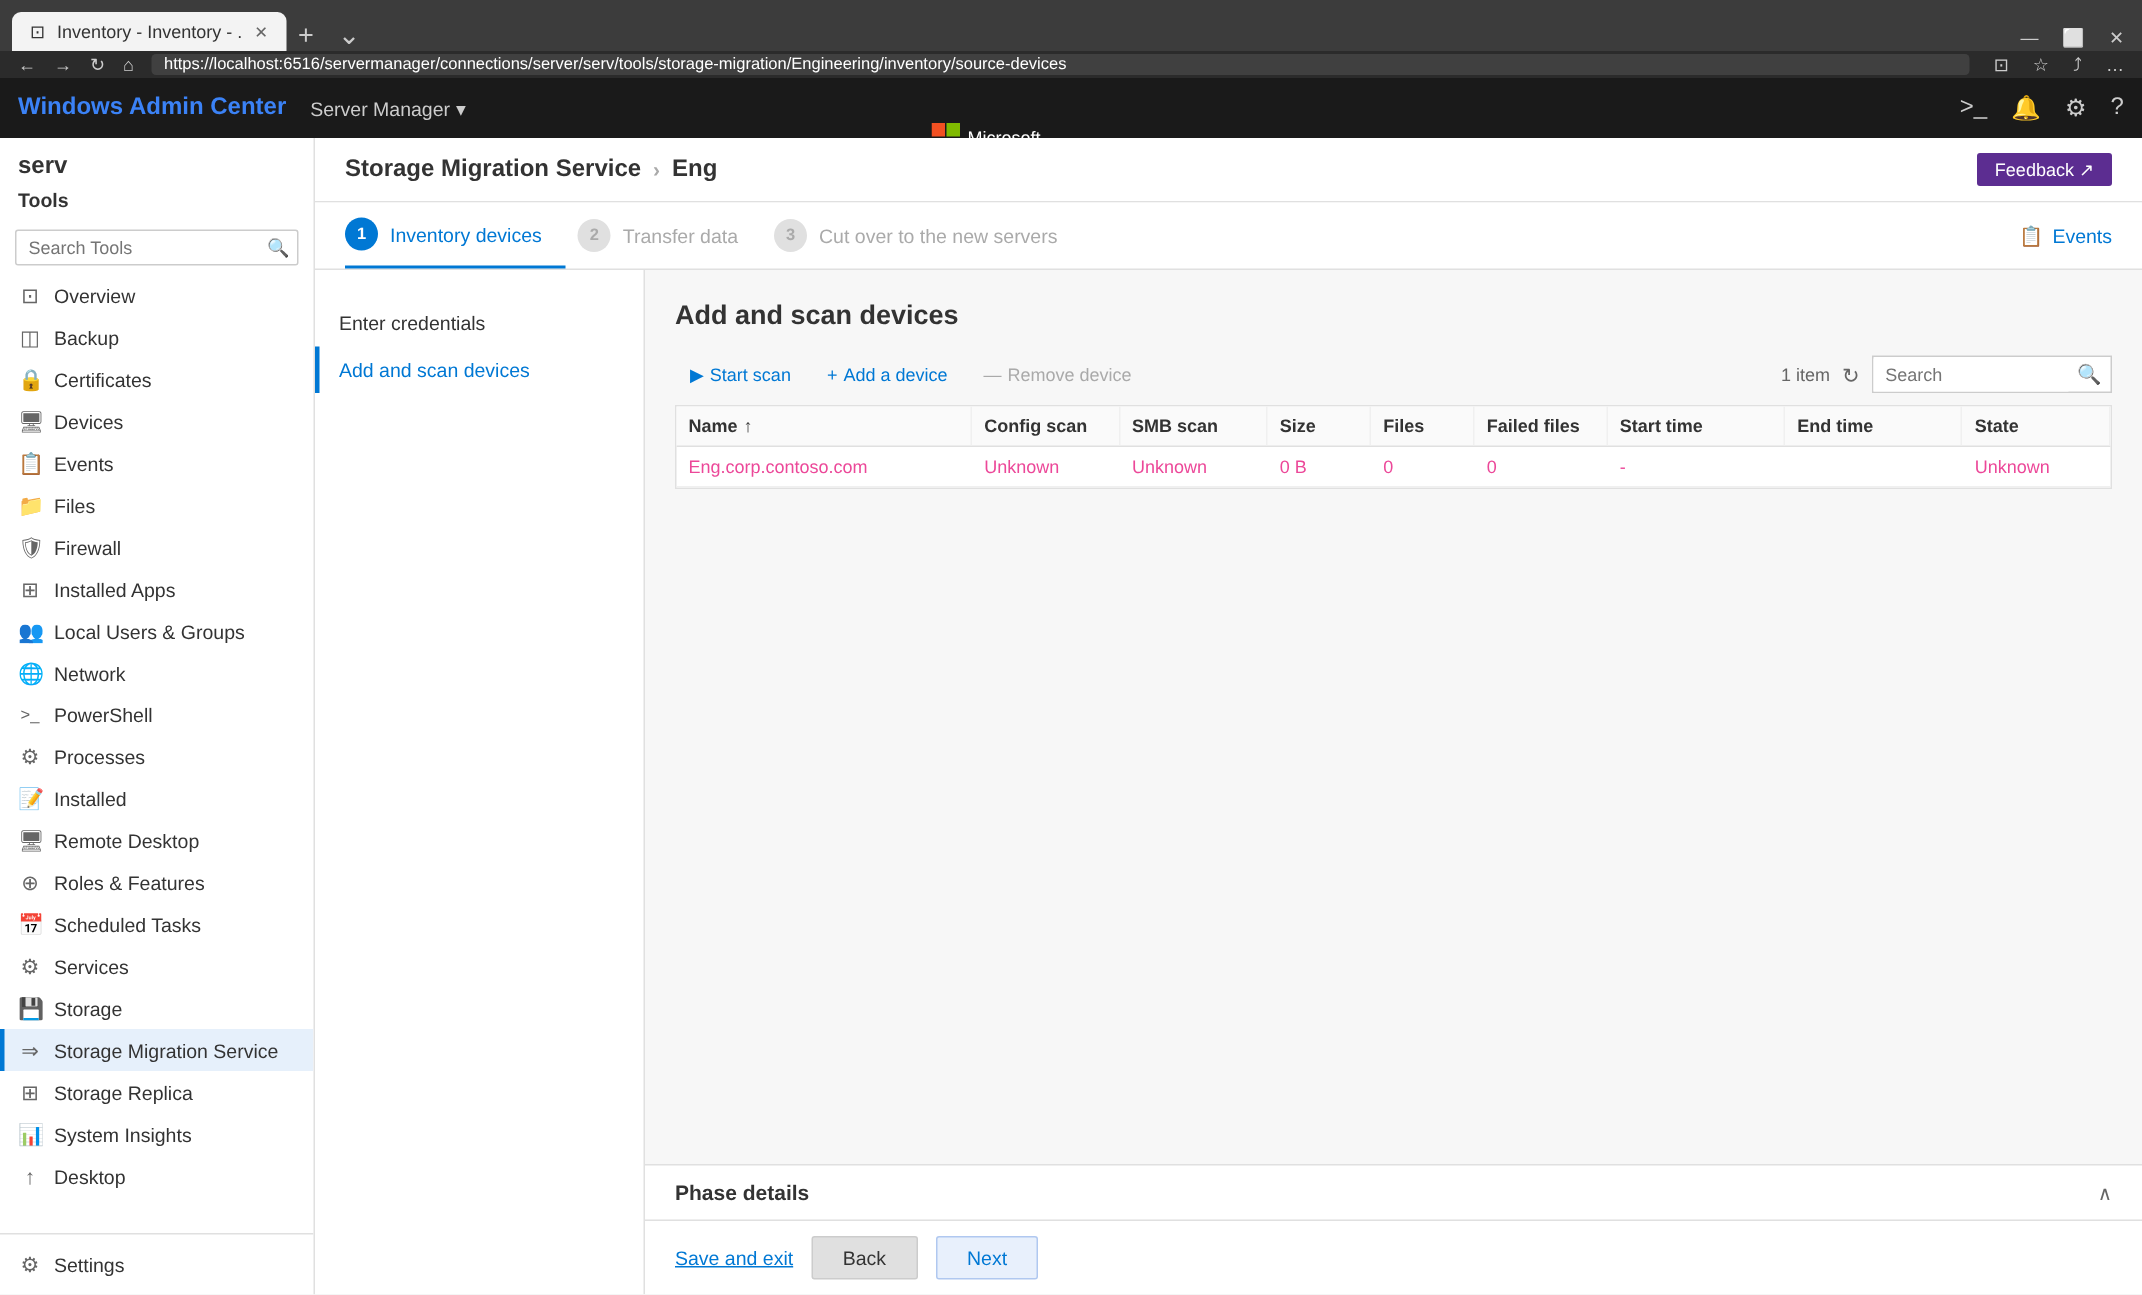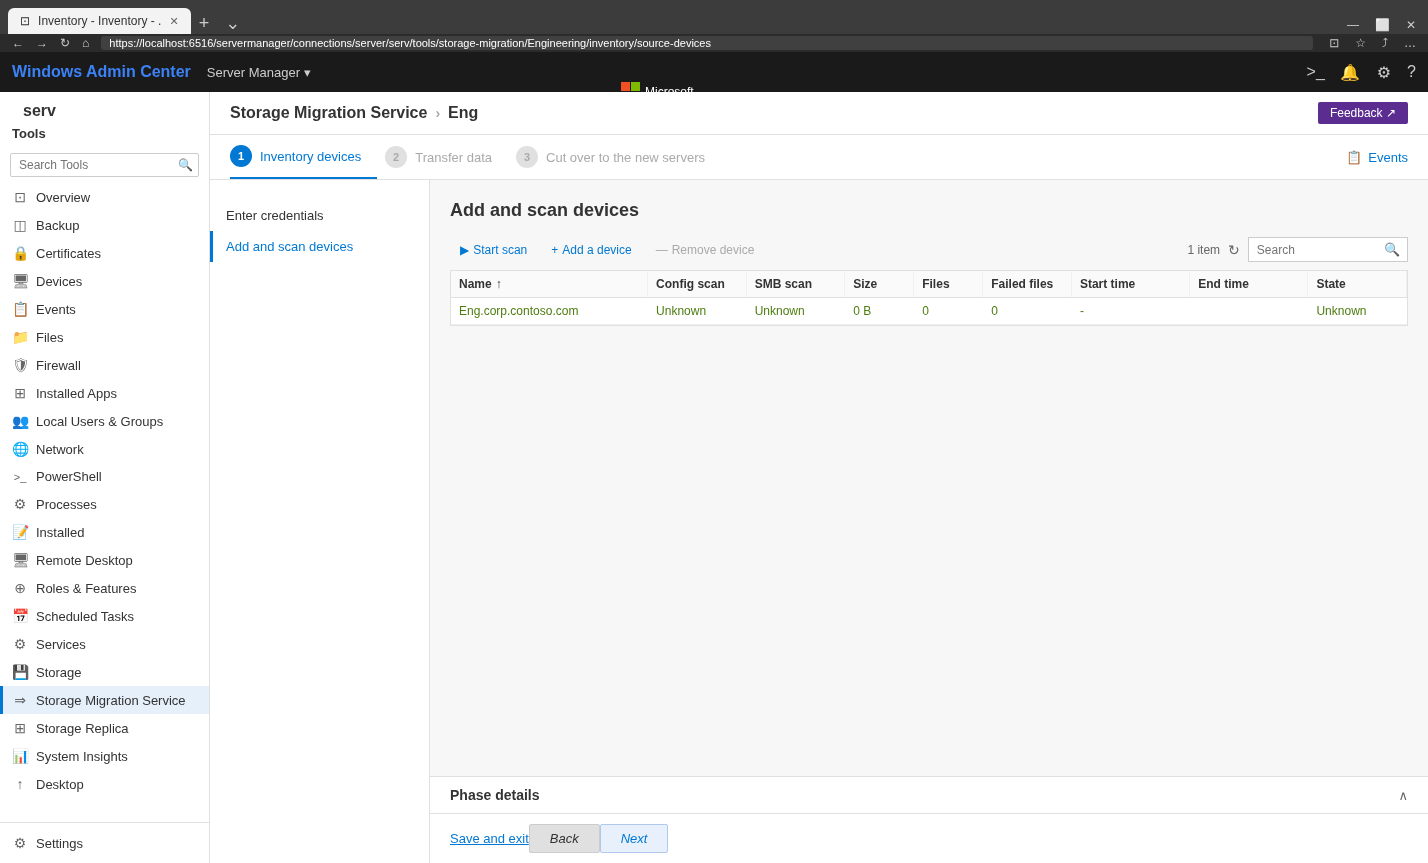--- a/index.html
+++ b/index.html
@@ -23,21 +23,21 @@
     .ms-logo { margin-left: auto; margin-right: auto; margin-top: 42px; }
     .ms-logo svg { height: 20px; }
     .header-icons { display: flex; gap: 16px; align-items: center; margin-left: auto; }
     .header-icon { color: #ccc; font-size: 16px; cursor: pointer; }
 
     
     .main-layout { display: flex; height: calc(863px - 52px - 40px); }
 
     
     .sidebar { width: 210px; background: #fff; border-right: 1px solid #e0e0e0; display: flex; flex-direction: column; overflow: hidden; }
-    .sidebar-server { padding: 10px 23px 4px; font-size: 16px; font-weight: 700; color: #333; }
+    .sidebar-server { padding: 10px 12px 4px; font-size: 16px; font-weight: 700; color: #333; }
     .sidebar-tools-label { padding: 2px 12px 6px; font-size: 13px; font-weight: 600; color: #333; }
     .sidebar-search { padding: 6px 10px; }
     .sidebar-search input { width: 100%; border: 1px solid #ccc; padding: 4px 28px 4px 8px; font-size: 12px; border-radius: 2px; outline: none; }
     .sidebar-search-wrap { position: relative; }
     .sidebar-search-icon { position: absolute; right: 6px; top: 50%; transform: translateY(-50%); color: #666; font-size: 12px; }
     .sidebar-list { flex: 1; overflow-y: auto; }
     .sidebar-item { display: flex; align-items: center; gap: 8px; padding: 6px 12px; cursor: pointer; color: #333; font-size: 13px; }
     .sidebar-item.active { background: #e6f0fb; border-left: 3px solid #0078d4; padding-left: 9px; }
     .sidebar-icon { font-size: 14px; color: #666; width: 16px; text-align: center; flex-shrink: 0; }
     .sidebar-bottom { border-top: 1px solid #e0e0e0; padding: 6px 0; }
@@ -78,30 +78,30 @@
     .refresh-btn { cursor: pointer; color: #666; font-size: 14px; background: none; border: none; }
     .search-box { display: flex; align-items: center; border: 1px solid #ccc; background: #fff; }
     .search-box input { border: none; padding: 4px 8px; font-size: 12px; outline: none; width: 130px; }
     .search-box-icon { padding: 4px 6px; color: #666; cursor: pointer; }
 
     
     .table-wrap { background: #fff; border: 1px solid #e0e0e0; }
     .table-header { display: grid; grid-template-columns: 2fr 1fr 1fr 0.7fr 0.7fr 0.9fr 1.2fr 1.2fr 1fr; border-bottom: 1px solid #e0e0e0; background: #fafafa; }
     .table-header-cell { padding: 6px 8px; font-size: 12px; font-weight: 600; color: #333; border-right: 1px solid #f0f0f0; display: flex; align-items: center; gap: 4px; }
     .table-row { display: grid; grid-template-columns: 2fr 1fr 1fr 0.7fr 0.7fr 0.9fr 1.2fr 1.2fr 1fr; border-bottom: 1px solid #f0f0f0; }
-    .table-cell { padding: 6px 8px; font-size: 12px; color: #4d7c0f; }
+    .table-cell { padding: 6px 8px; font-size: 12px; color: #ec4899; }
 
     
     .phase-bar { background: #fff; border-top: 1px solid #e0e0e0; padding: 10px 20px; display: flex; align-items: center; justify-content: space-between; }
     .phase-title { font-size: 14px; font-weight: 600; color: #333; }
     .phase-toggle { cursor: pointer; color: #666; }
 
     
-    .footer { background: #fff; border-top: 1px solid #e0e0e0; padding: 10px 20px; display: flex; align-items: center; gap: 0; }
-    .footer-btn { padding: 6px 20px; font-size: 13px; cursor: pointer; border-radius: 2px; font-style: italic; }
+    .footer { background: #fff; border-top: 1px solid #e0e0e0; padding: 10px 20px; display: flex; align-items: center; gap: 12px; }
+    .footer-btn { padding: 6px 20px; font-size: 13px; cursor: pointer; border-radius: 2px; }
     .footer-save { background: none; border: none; color: #0078d4; text-decoration: underline; cursor: pointer; font-size: 13px; padding: 0; }
     .footer-back { background: #e0e0e0; border: 1px solid #ccc; color: #333; }
     .footer-next { background: #e8f0fc; border: 1px solid #b0c8f0; color: #0078d4; }
   </style>
 </head>
 <body>
 
 <div class="browser-chrome">
   <div class="tab-bar">
     <div class="tab">

